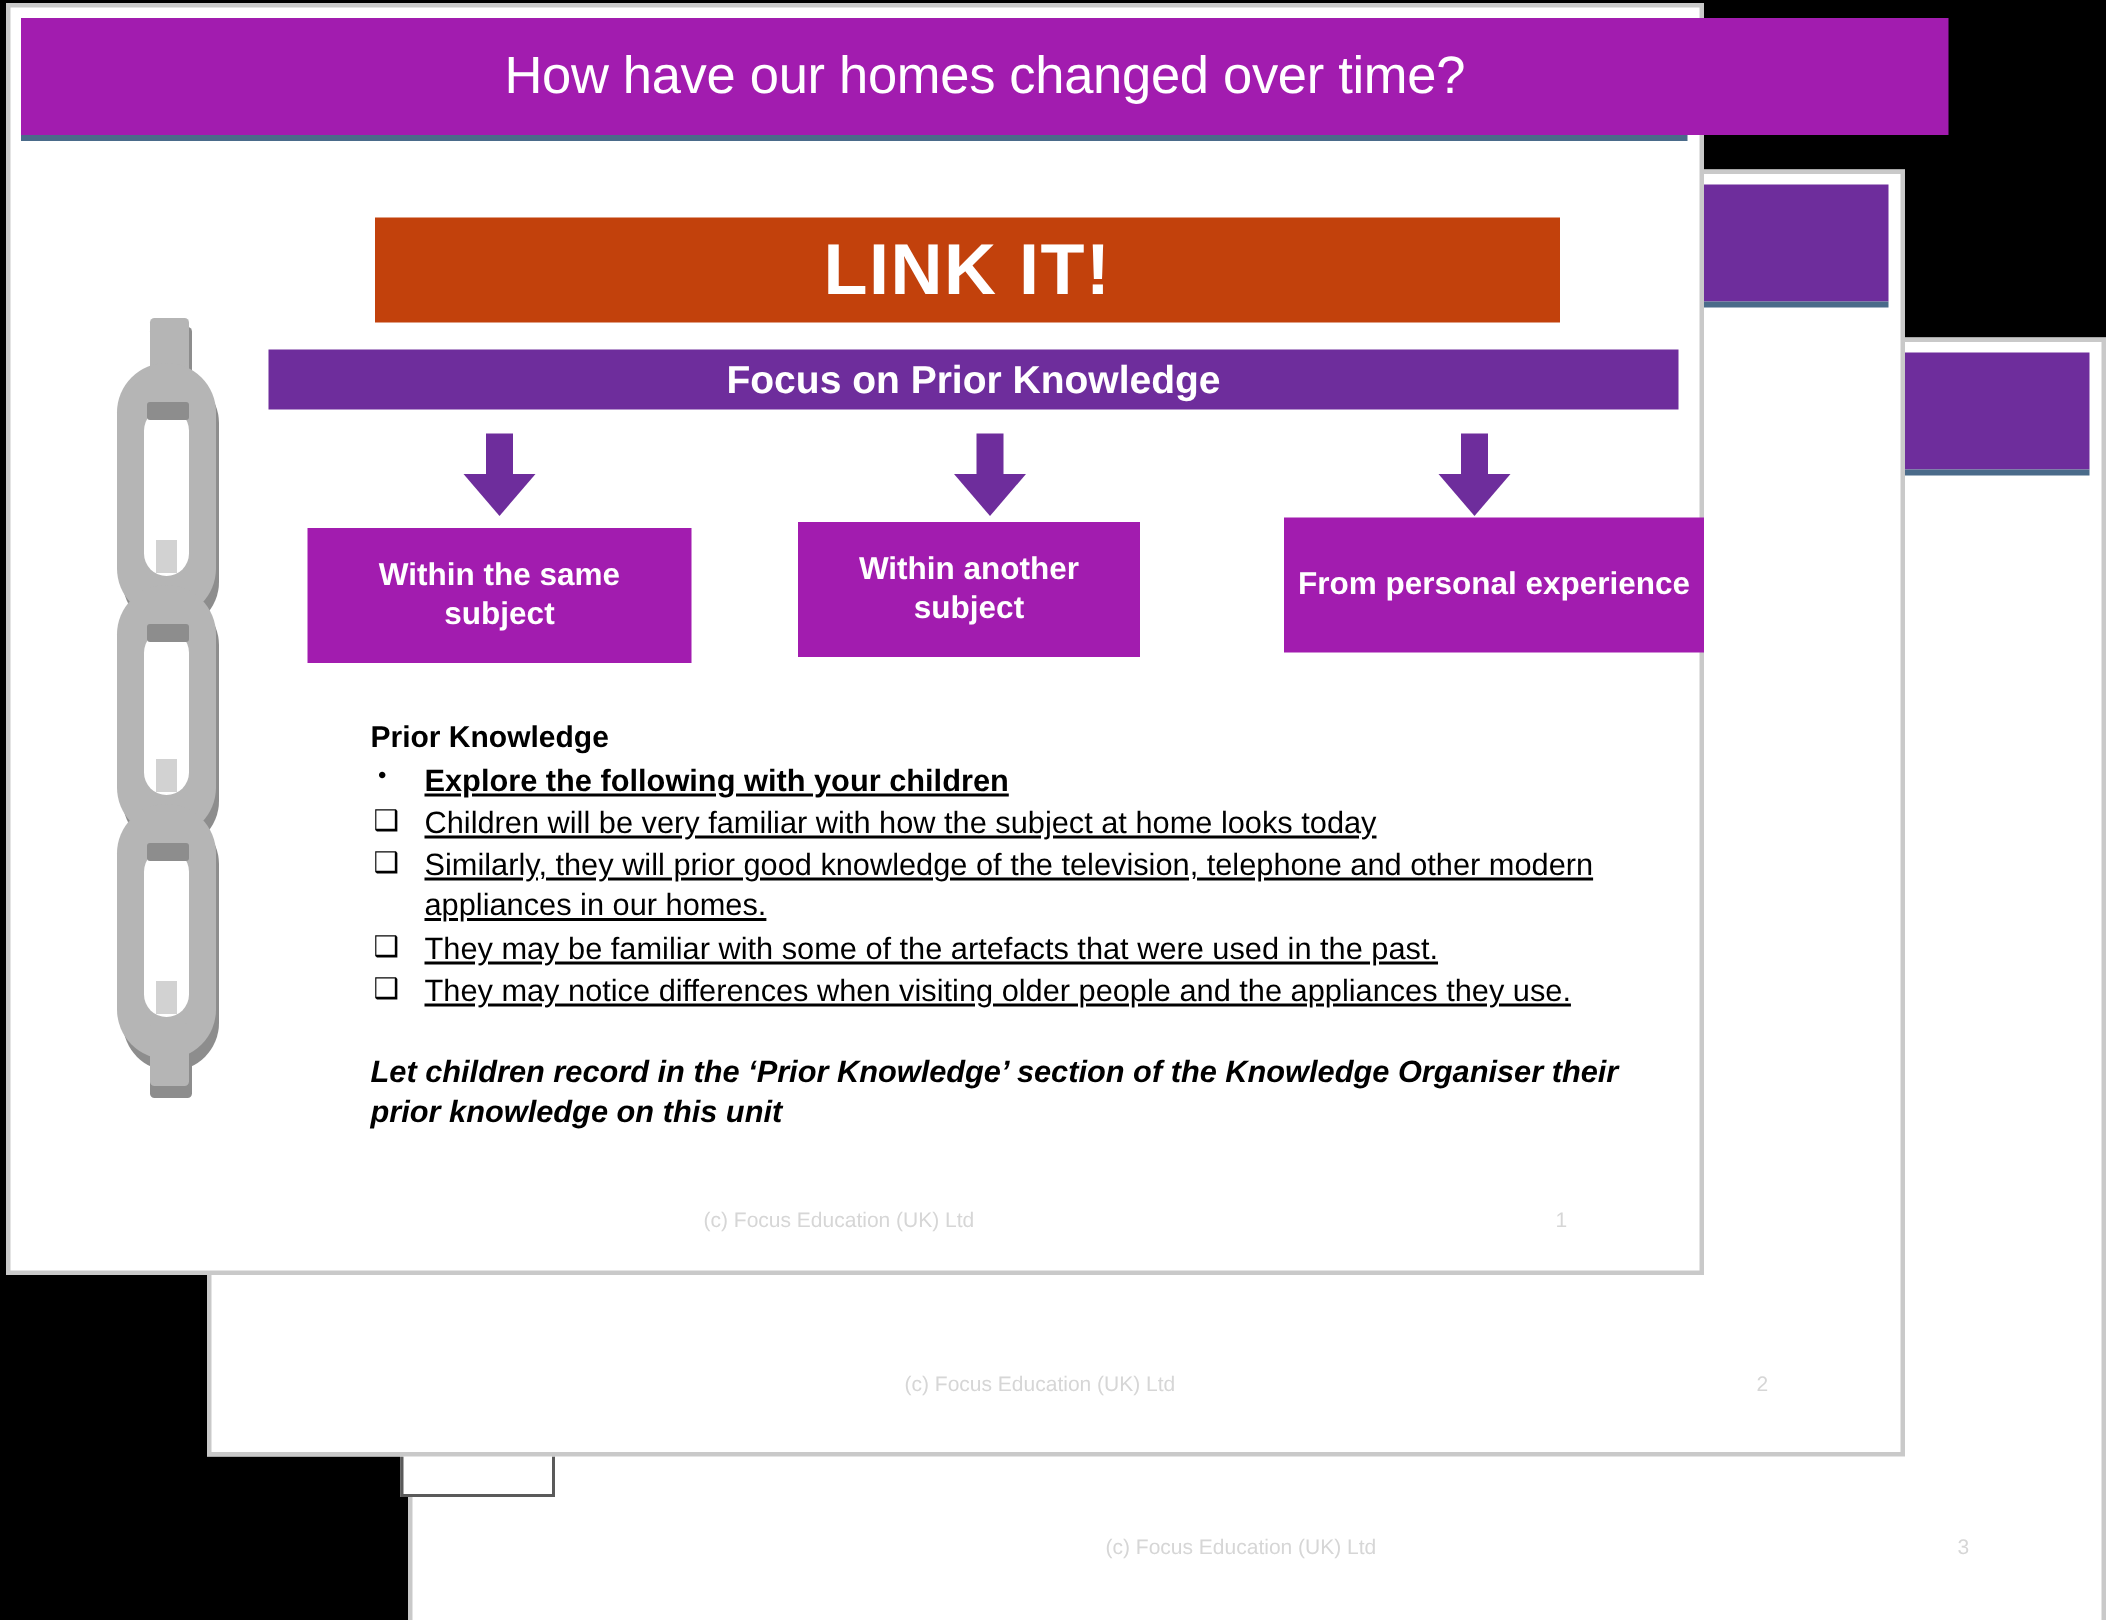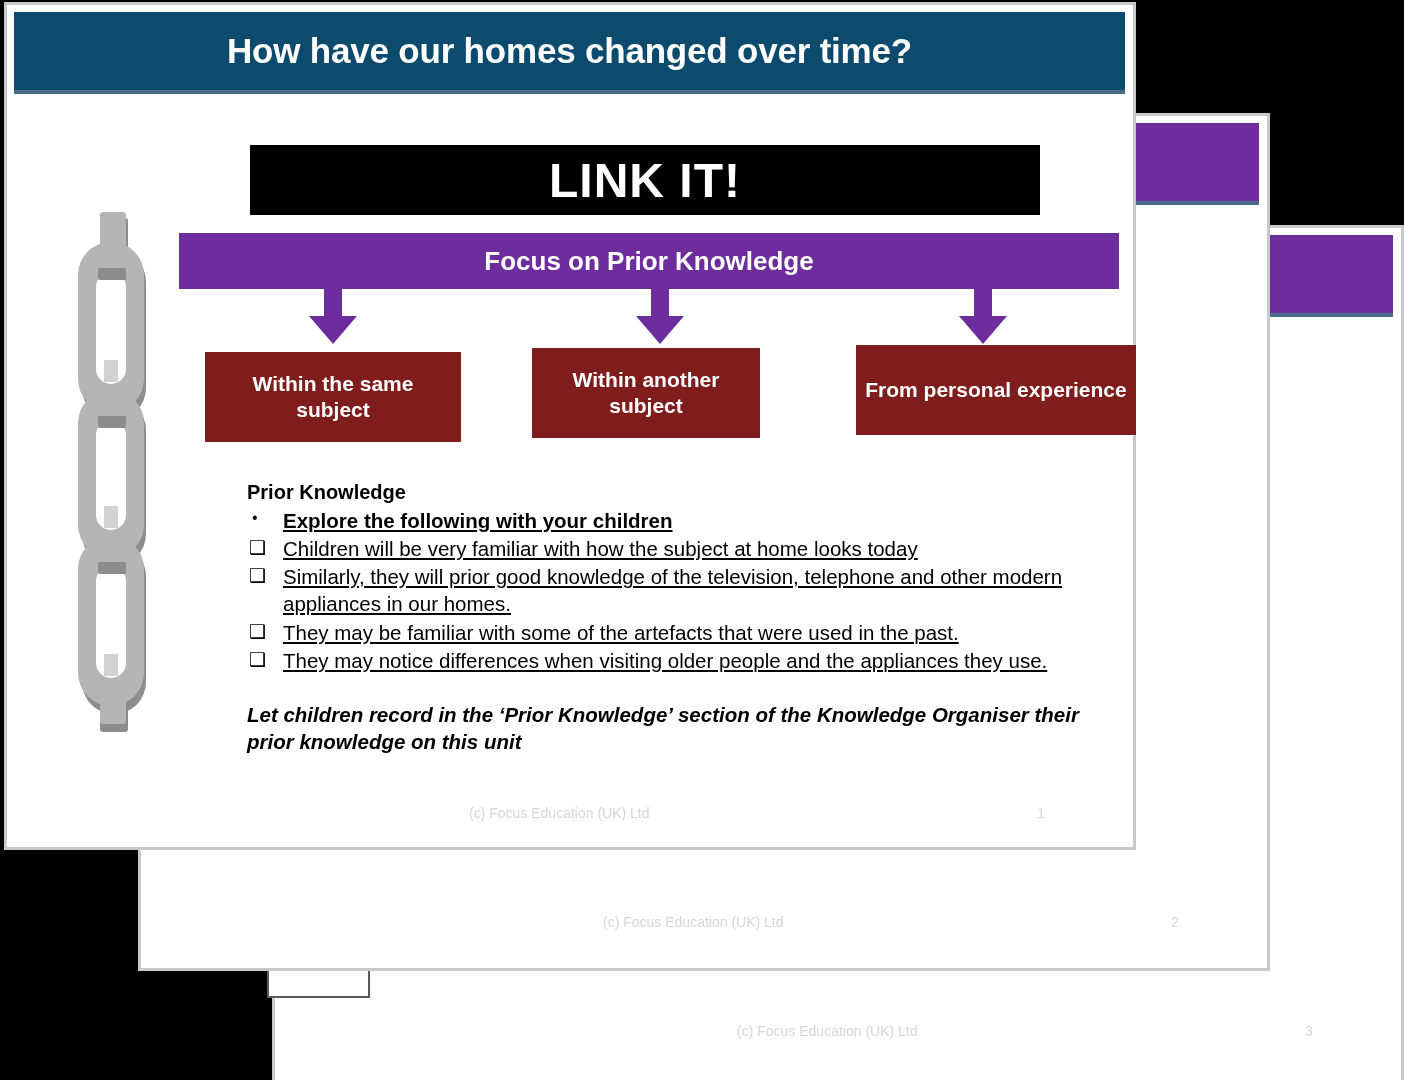--- a/index.html
+++ b/index.html
@@ -23,55 +23,55 @@
     box-sizing: border-box;
   }
   #slide3 { left: 272px;  top: 225px;  width: 1132px; height: 858px; z-index: 1; }
   #slide2 { left: 138px;  top: 113px;  width: 1132px; height: 858px; z-index: 2; }
   #slide1 { left: 4px;    top: 2px;    width: 1132px; height: 848px; z-index: 3; }
 
   
   .title-banner {
     position: absolute;
     left: 7px; top: 7px;
-    width: 1111px; height: 78px;
-    background: #0c4a6e;
+    width: 1285px; height: 78px;
+    background: #a21caf;
     color: #ffffff;
     display: flex;
     align-items: center;
     justify-content: center;
     font-size: 35px;
-    font-weight: bold;
+    font-weight: normal;
     letter-spacing: -0.2px;
   }
   .title-underline {
     position: absolute;
     left: 7px; top: 85px;
     width: 1111px; height: 4px;
     background: #4a6b8a;
   }
 
   .linkit-box {
     position: absolute;
     left: 243px; top: 140px;
     width: 790px; height: 70px;
-    background: #000000;
+    background: #c2410c;
     color: #ffffff;
     display: flex;
     align-items: center;
     justify-content: center;
     font-size: 48px;
     font-weight: bold;
     letter-spacing: 1px;
   }
 
   .focus-bar {
     position: absolute;
     left: 172px; top: 228px;
-    width: 940px; height: 56px;
+    width: 940px; height: 40px;
     background: #6E2D9C;
     color: #ffffff;
     display: flex;
     align-items: center;
     justify-content: center;
     font-size: 26px;
     font-weight: bold;
   }
 
   
@@ -92,21 +92,21 @@
     border-left: 24px solid transparent;
     border-right: 24px solid transparent;
     border-top: 28px solid #6E2D9C;
   }
   #arrow1 { left: 302px; top: 284px; }
   #arrow2 { left: 629px; top: 284px; }
   #arrow3 { left: 952px; top: 284px; }
 
   .subject-box {
     position: absolute;
-    background: #7f1d1d;
+    background: #a21caf;
     color: #ffffff;
     display: flex;
     align-items: center;
     justify-content: center;
     text-align: center;
     font-size: 21px;
     font-weight: bold;
     line-height: 1.25;
     padding: 4px 8px;
     box-sizing: border-box;

